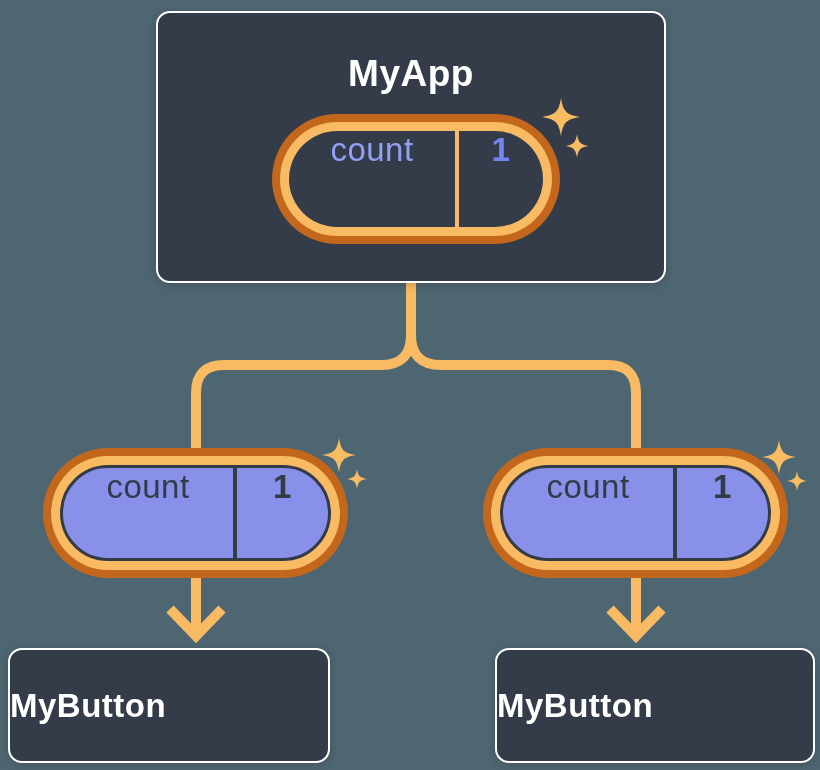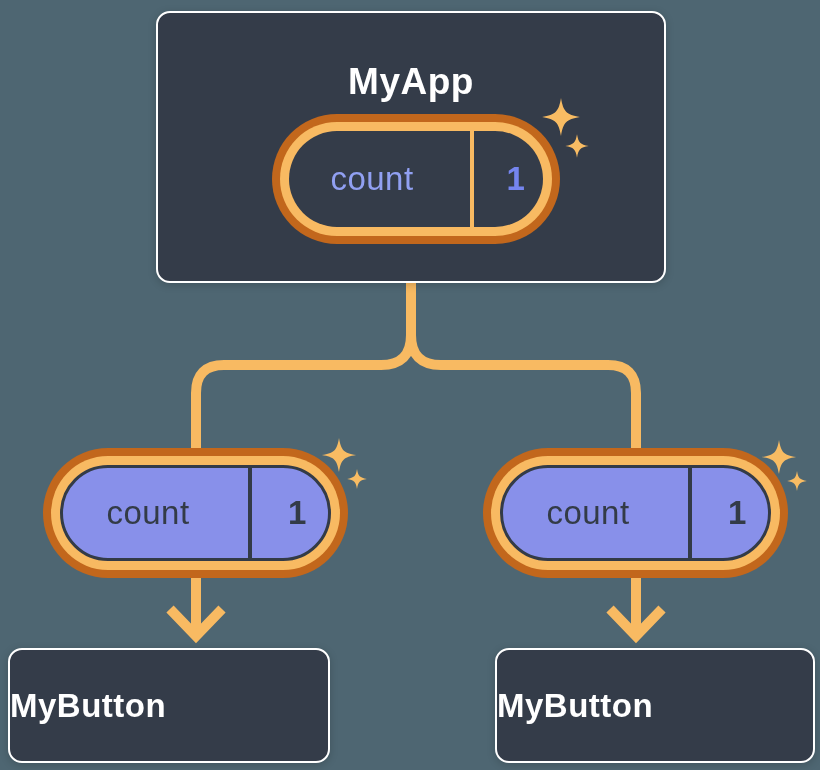--- a/index.html
+++ b/index.html
@@ -30,21 +30,21 @@
   .node {
     position: absolute;
     background: var(--node-fill, #343c49);
     border: 2.5px solid var(--node-border, #ffffff);
     border-radius: 14px;
     z-index: 2;
     box-shadow: 0 2px 8px rgba(0,0,0,0.18);
   }
   .node-root { left:156px; top:11px; width:510px; height:272px; }
   .node-title {
-    position: absolute; left:0; right:0; top:48px;
+    position: absolute; left:0; right:0; top:40px;
     text-align: center;
     color: var(--node-text, #ffffff);
     font-size: 37px; font-weight: 600; letter-spacing: 0.5px;
   }
   .node-button { display:flex; align-items:center; justify-content:flex-start; }
   .node-button .button-title {
     color: var(--node-text, #ffffff);
     font-size: 33px; font-weight: 600; letter-spacing: 0.5px;
   }
   .node-button-left  { left:8px;   top:648px; width:322px; height:115px; }
@@ -61,23 +61,22 @@
   .pill-mid {
     width: 100%; height: 100%;
     background: var(--ring-light, #f8ba62);
     border-radius: 999px;
     padding: 9px;
   }
   .pill-core {
     width: 100%; height: 100%;
     border-radius: 999px;
     display: flex;
-    align-items: center;
+    align-items: flex-start;
     overflow: hidden;
-    gap: 15px;
   }
   .root-pill { left:114px; top:101px; width:288px; height:130px; }
   .root-pill .pill-core { background: var(--root-pill-fill, #343c49); }
   .root-pill .state-name  { color: var(--root-state-name, #91a0f2); }
   .root-pill .state-value { color: var(--root-state-value, #7585ef); }
   .root-pill .pill-divider { background: var(--ring-light, #f8ba62); }
 
   .child-pill { width:305px; height:130px; }
   .child-pill-left  { left:43px;  top:448px; }
   .child-pill-right { left:483px; top:448px; }

